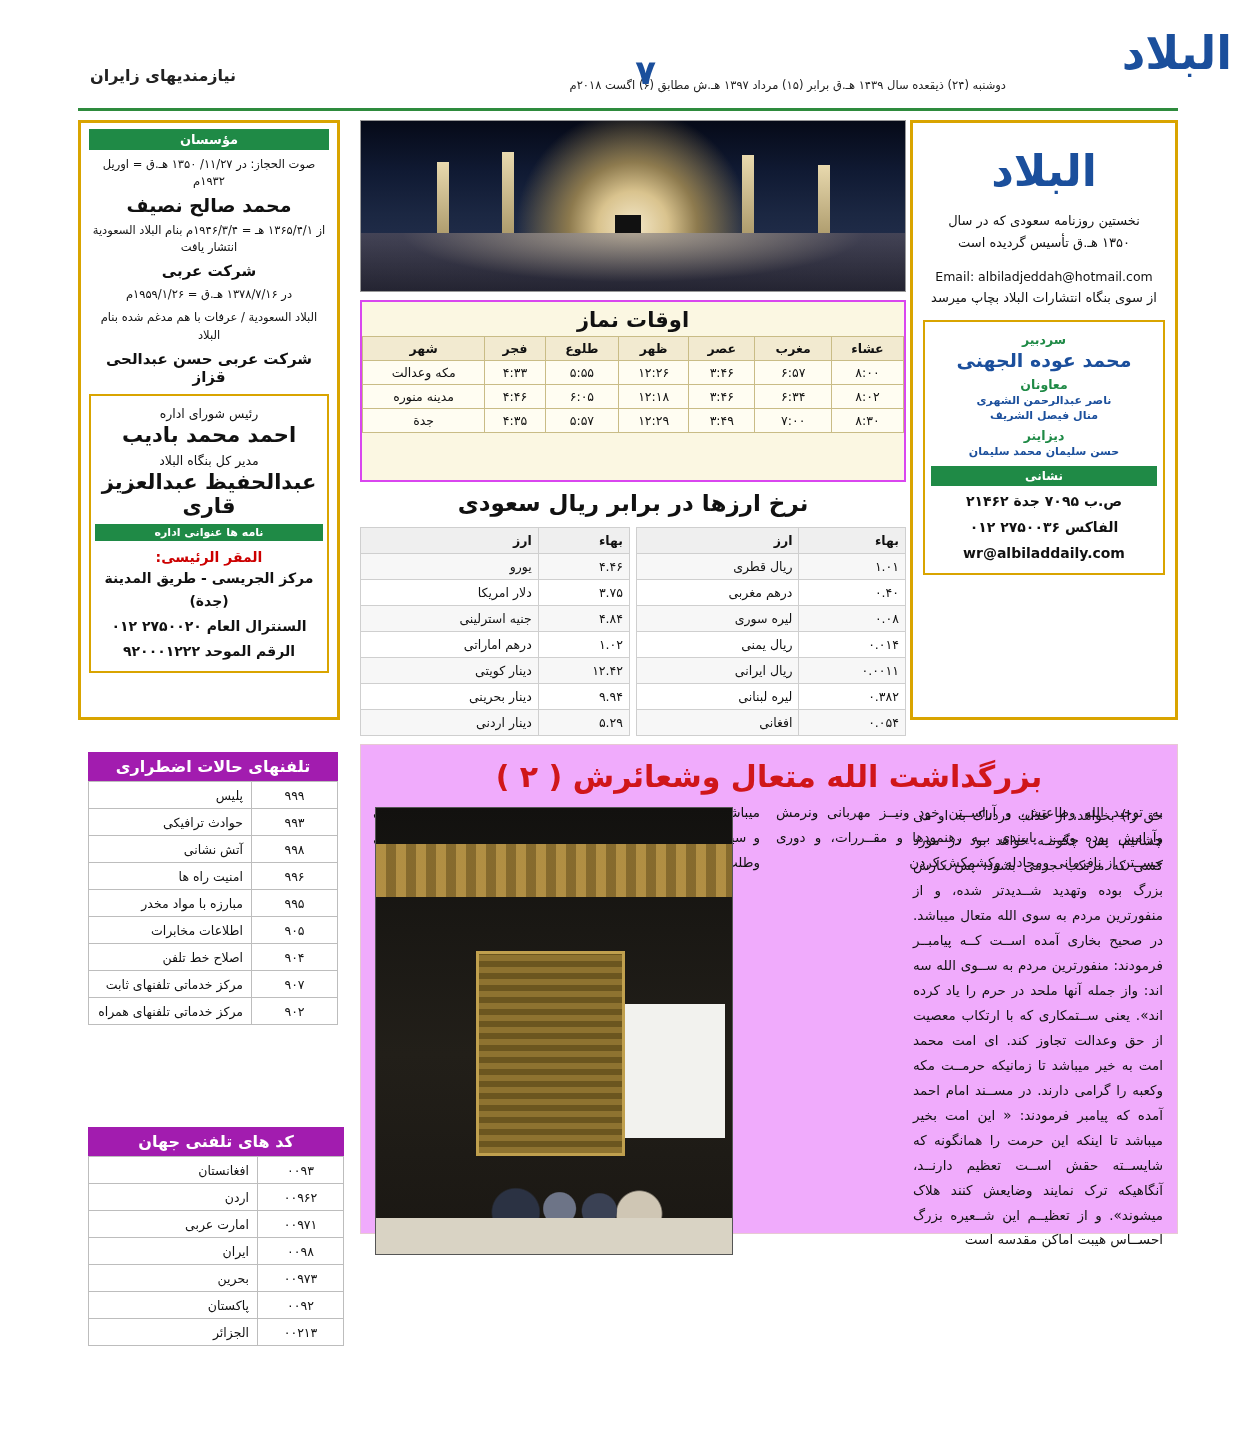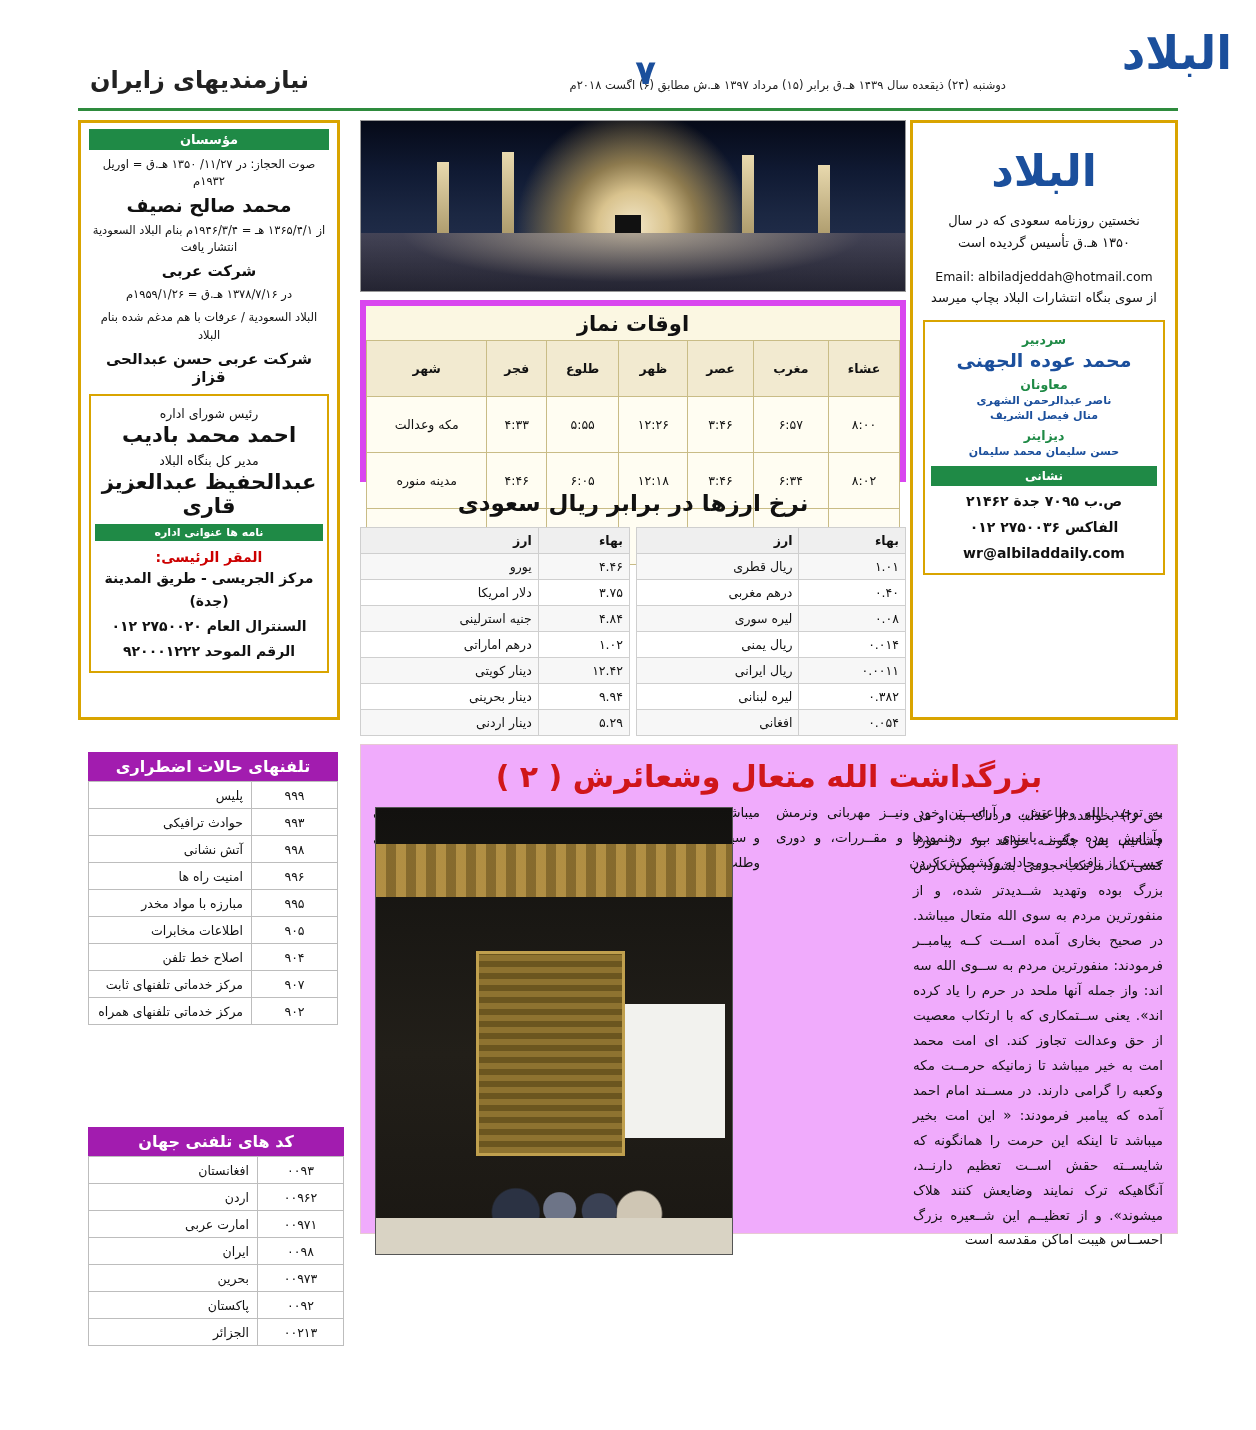--- a/index.html
+++ b/index.html
@@ -27,21 +27,21 @@
   .mast-date {
     position: absolute; right: 250px; top: 78px;
     font-size: 11.5px; color: #222; white-space: nowrap;
   }
   .mast-pagenum {
     position: absolute; right: 600px; top: 52px;
     font-size: 34px; font-weight: bold; color: #1b4f9c;
   }
   .mast-left {
     position: absolute; left: 90px; top: 66px;
-    font-size: 24px; font-weight: bold; color: #222;
+    font-size: 16px; font-weight: bold; color: #222;
   }
   .mast-rule {
     position: absolute; top: 108px; left: 78px; width: 1100px; height: 3px;
     background: #2e8b3d;
   }
   .band-blue {
     background: #a21caf; color: #fff; text-align: center;
     font-weight: bold; font-size: 16px; padding: 5px 0;
   }
 
@@ -91,25 +91,25 @@
       linear-gradient(180deg,#060a18 0%, #101a33 30%, #1b2742 55%, #2a3656 100%);
   }
   .photo-main .tower { position:absolute; bottom:18%; width:12px; background:linear-gradient(180deg,#e8d9ae,#9a8757); }
   .photo-main .crowd { position:absolute; left:0; right:0; bottom:0; height:34%;
     background: radial-gradient(ellipse at 50% 0%, rgba(255,235,190,.55), rgba(40,40,60,.2) 60%), linear-gradient(180deg,#4a4a5c,#23232f);
   }
   .photo-main .kaaba { position:absolute; left:49%; top:55%; width:26px; height:22px; background:#111; transform:translateX(-50%); }
 
   .prayer {
     position: absolute; left: 360px; top: 300px; width: 546px; height: 182px;
-    border: 6px solid #d946ef; background:#fbf7e2;
+    border: 2px solid #d946ef; background:#fbf7e2;
   }
   .prayer h3 { margin:0; padding:6px 0 4px; text-align:center; font-size:21px; font-weight:bold; color:#111; }
   table.tbl { width: 100%; border-collapse: collapse; font-size: 12.5px; }
-  table.tbl th, table.tbl td { border: 1px solid #c9bc86; padding: 20px 6px; text-align:center; }
+  table.tbl th, table.tbl td { border: 1px solid #c9bc86; padding: 4px 6px; text-align:center; }
   .prayer th { background:#f2ead0; font-weight:bold; }
   .prayer td { background:#fffdf2; }
 
   .rates-title {
     position:absolute; left: 360px; top: 490px; width: 546px; text-align:center;
     font-size: 23px; font-weight: bold; color:#111;
   }
   .rates {
     position:absolute; left: 360px; top: 527px; width: 546px; height: 200px;
     display:flex; gap: 6px;

